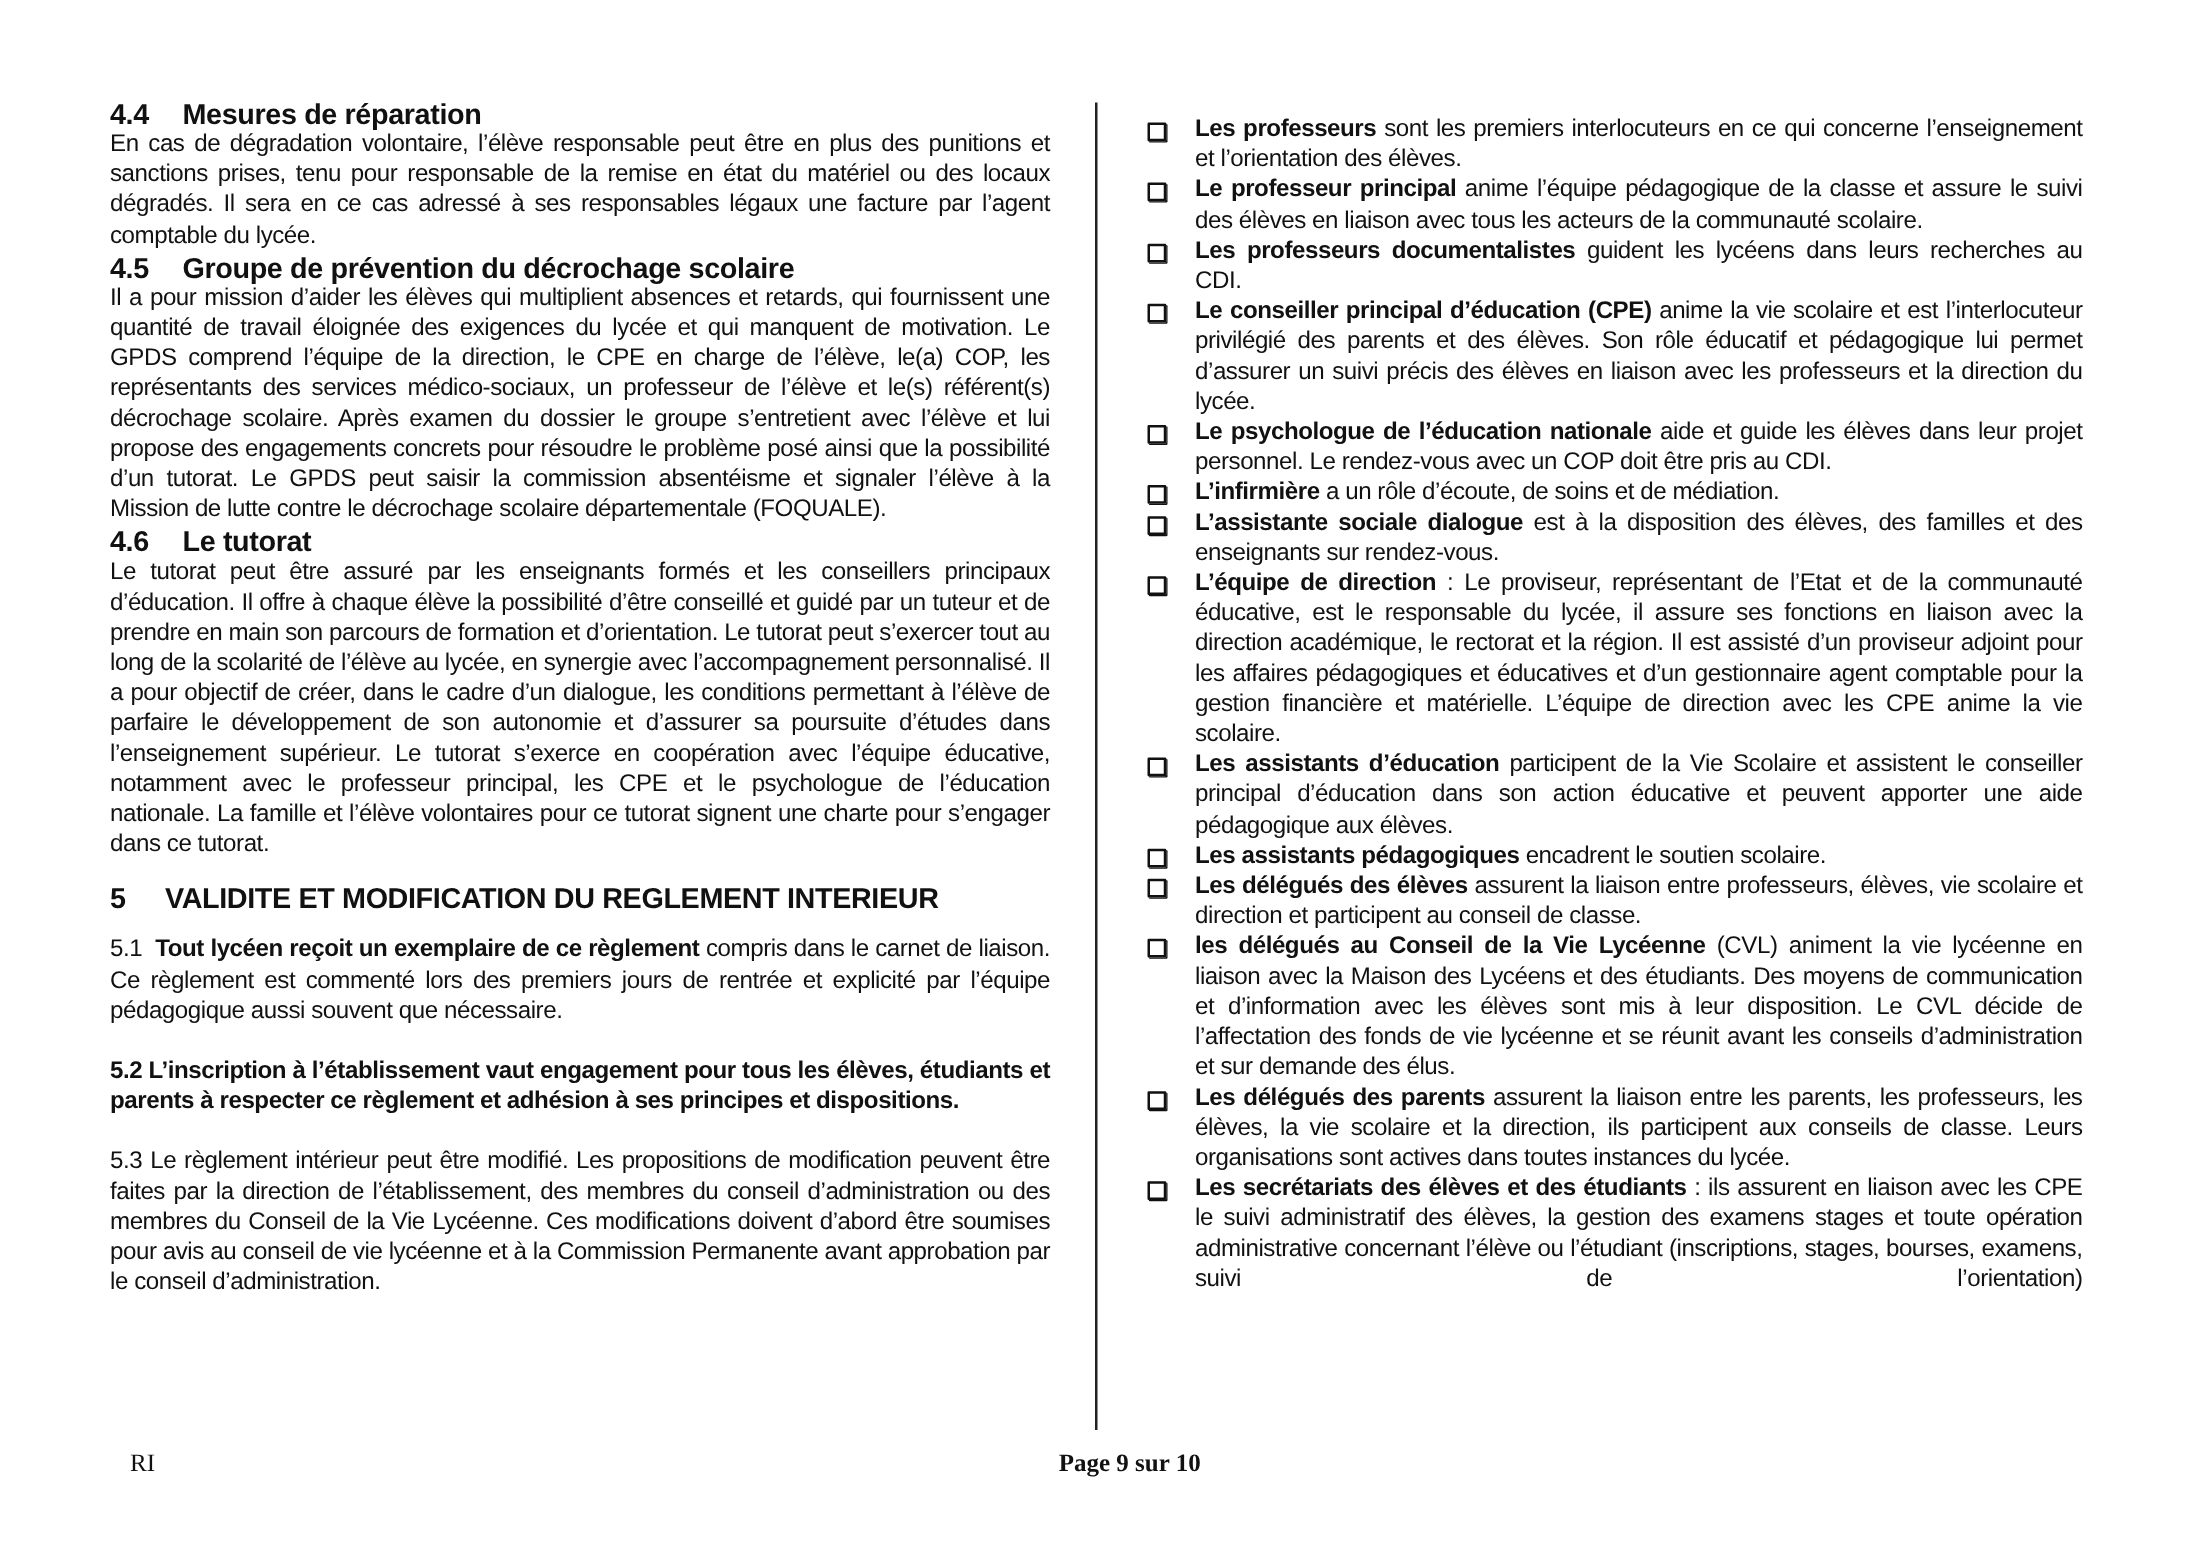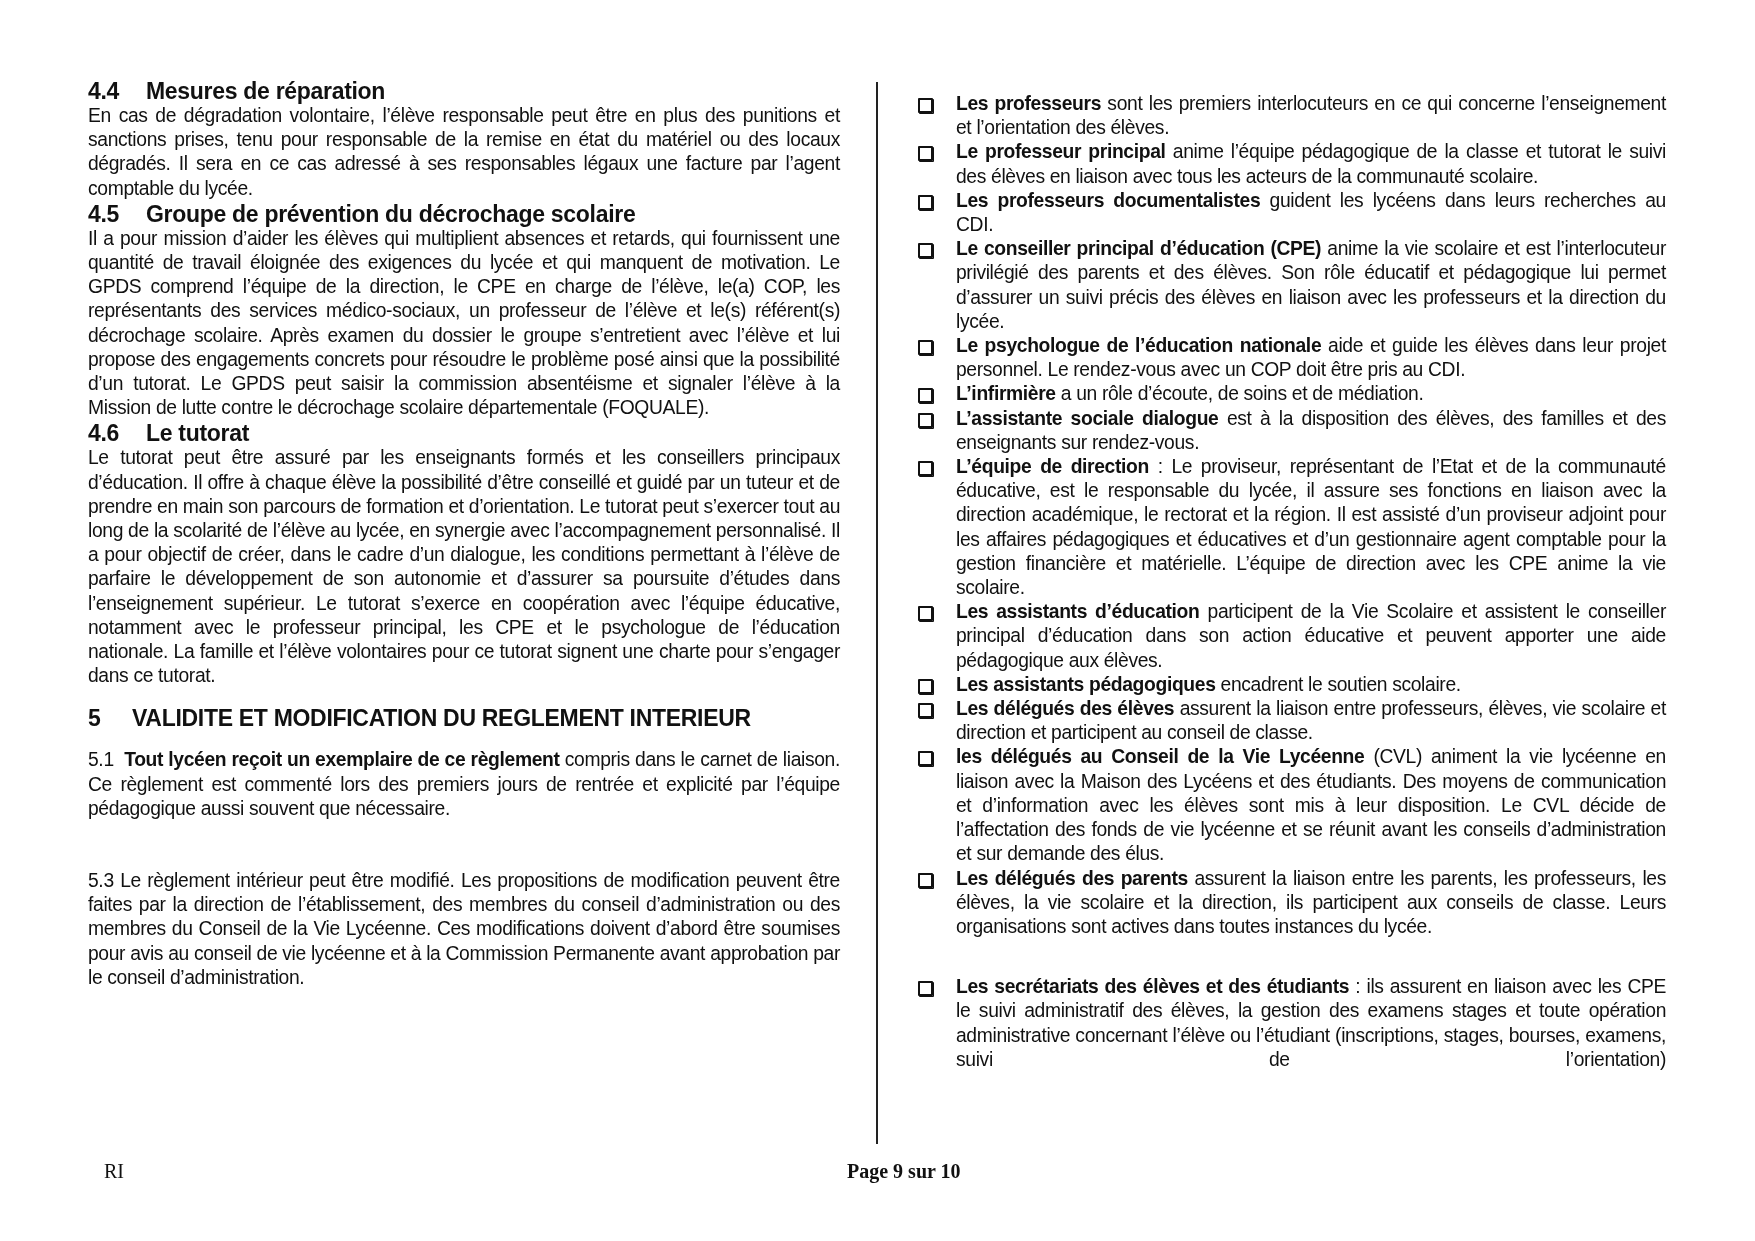--- a/index.html
+++ b/index.html
@@ -20,21 +20,21 @@
   .gap-sm { height: 16px; }
   .gap-md { height: 24px; }
 
   ul.list { list-style: none; padding: 0; margin: 14px 0 0 0; }
   ul.list li { position: relative; padding-left: 40px; font-size: 19.3px; line-height: 24.2px; text-align: justify; letter-spacing: -0.35px; }
   ul.list li .box {
     position: absolute; left: 2px; top: 6px; width: 11px; height: 11px;
     border: 2px solid #111; border-radius: 1px; box-shadow: 1px 1px 0 #111;
   }
   ul.list li b { font-weight: bold; }
-  .last-justify { text-align-last: justify; margin-top: 36px; }
+  .last-justify { text-align-last: justify; }
 
   .footer { position: absolute; top: 1160px; font-family: "Liberation Serif", serif; font-size: 20px; }
   #footer-left { left: 104px; }
   #footer-center { left: 847px; font-weight: bold; }
 </style>
 </head>
 <body>
 
 <div class="col" id="left-col">
   <h2 class="h2">
@@ -54,30 +54,31 @@
 
   <div class="gap-sm"></div>
   <h1 class="h1">
     <span class="num">5</span><span>VALIDITE ET MODIFICATION DU REGLEMENT INTERIEUR</span>
   </h1>
   <div class="gap-sm"></div>
   <p>
     <span>5.1</span>&nbsp;&nbsp;<b>Tout lycéen reçoit un exemplaire de ce règlement</b><span> compris dans le carnet de liaison. Ce règlement est commenté lors des premiers jours de rentrée et explicité par l’équipe pédagogique aussi souvent que nécessaire.</span>
   </p>
   <div class="gap-md"></div>
+  <p style="font-weight:bold">5.2 L’inscription à l’établissement vaut engagement pour tous les élèves, étudiants et parents à respecter ce règlement et adhésion à ses principes et dispositions.</p>
   <div class="gap-md"></div>
   <p>5.3 Le règlement intérieur peut être modifié. Les propositions de modification peuvent être faites par la direction de l’établissement, des membres du conseil d’administration ou des membres du Conseil de la Vie Lycéenne. Ces modifications doivent d’abord être soumises pour avis au conseil de vie lycéenne et à la Commission Permanente avant approbation par le conseil d’administration.</p>
 </div>
 
 <div class="divider"></div>
 
 <div class="col" id="right-col">
   <ul class="list" id="interlocutors">
       <li><span class="box"></span><b>Les professeurs</b><span> sont les premiers interlocuteurs en ce qui concerne l’enseignement et l’orientation des élèves.</span></li>
-      <li><span class="box"></span><b>Le professeur principal</b><span> anime l’équipe pédagogique de la classe et tutorat le suivi des élèves en liaison avec tous les acteurs de la communauté scolaire.</span></li>
+      <li><span class="box"></span><b>Le professeur principal</b><span> anime l’équipe pédagogique de la classe et assure le suivi des élèves en liaison avec tous les acteurs de la communauté scolaire.</span></li>
       <li><span class="box"></span><b>Les professeurs documentalistes</b><span> guident les lycéens dans leurs recherches au CDI.</span></li>
       <li><span class="box"></span><b>Le conseiller principal d’éducation (CPE)</b><span> anime la vie scolaire et est l’interlocuteur privilégié des parents et des élèves. Son rôle éducatif et pédagogique lui permet d’assurer un suivi précis des élèves en liaison avec les professeurs et la direction du lycée.</span></li>
       <li><span class="box"></span><b>Le psychologue de l’éducation nationale</b><span> aide et guide les élèves dans leur projet personnel. Le rendez-vous avec un COP doit être pris au CDI.</span></li>
       <li><span class="box"></span><b>L’infirmière</b><span> a un rôle d’écoute, de soins et de médiation.</span></li>
       <li><span class="box"></span><b>L’assistante sociale dialogue</b><span> est à la disposition des élèves, des familles et des enseignants sur rendez-vous.</span></li>
       <li><span class="box"></span><b>L’équipe de direction</b><span> : Le proviseur, représentant de l’Etat et de la communauté éducative, est le responsable du lycée, il assure ses fonctions en liaison avec la direction académique, le rectorat et la région. Il est assisté d’un proviseur adjoint pour les affaires pédagogiques et éducatives et d’un gestionnaire agent comptable pour la gestion financière et matérielle. L’équipe de direction avec les CPE anime la vie scolaire.</span></li>
       <li><span class="box"></span><b>Les assistants d’éducation</b><span> participent de la Vie Scolaire et assistent le conseiller principal d’éducation dans son action éducative et peuvent apporter une aide pédagogique aux élèves.</span></li>
       <li><span class="box"></span><b>Les assistants pédagogiques</b><span> encadrent le soutien scolaire.</span></li>
       <li><span class="box"></span><b>Les délégués des élèves</b><span> assurent la liaison entre professeurs, élèves, vie scolaire et direction et participent au conseil de classe.</span></li>
       <li><span class="box"></span><b>les délégués au Conseil de la Vie Lycéenne</b><span> (CVL) animent la vie lycéenne en liaison avec la Maison des Lycéens et des étudiants. Des moyens de communication et d’information avec les élèves sont mis à leur disposition. Le CVL décide de l’affectation des fonds de vie lycéenne et se réunit avant les conseils d’administration et sur demande des élus.</span></li>

